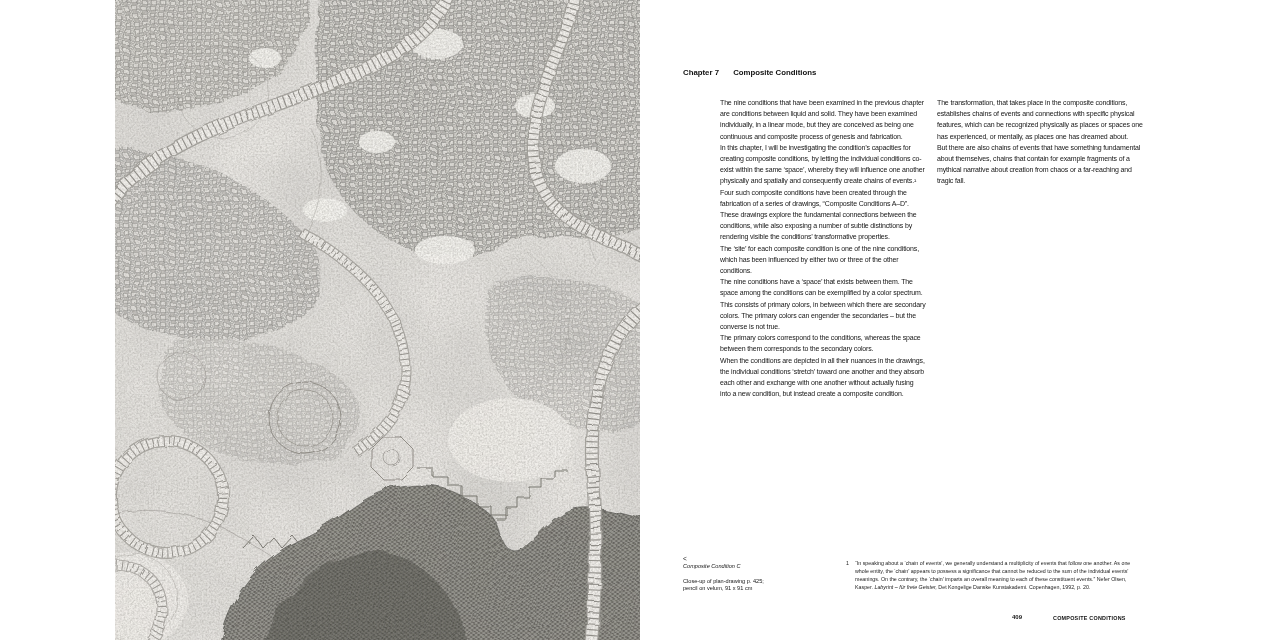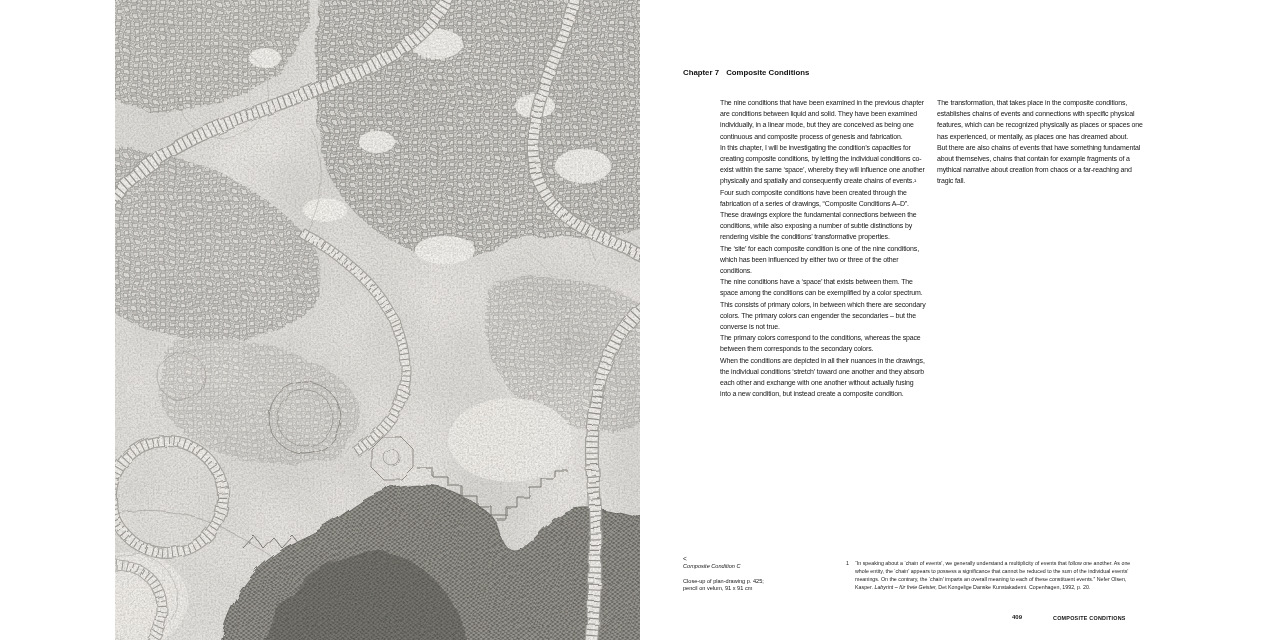--- a/index.html
+++ b/index.html
@@ -4,21 +4,21 @@
 <style>
   html,body{margin:0;padding:0;background:#ffffff;}
   .spread{position:relative;width:1280px;height:640px;background:#ffffff;overflow:hidden;
           font-family:"Liberation Sans",sans-serif;color:#1a1a1a;}
   
   .artwork{position:absolute;left:115px;top:0;width:525px;height:640px;}
   .artwork svg{display:block;width:525px;height:640px;}
   
   .chapter-heading{position:absolute;left:683px;top:68px;margin:0;font-size:7.8px;
                    font-weight:bold;letter-spacing:0;color:#111;}
-  .chapter-heading .chapter-label{margin-right:5px;}
+  .chapter-heading .chapter-label{margin-right:12px;}
   .col{position:absolute;top:97px;width:206px;text-align:left;}
   .col-left{left:720px;}
   .col-right{left:937px;}
   .col p{margin:0;font-size:7px;line-height:11.2px;letter-spacing:-0.15px;color:#161616;}
   .caption{position:absolute;left:683px;top:555px;width:140px;font-size:5.6px;line-height:7.6px;color:#161616;}
   .caption-arrow{font-size:6.5px;line-height:8px;}
   .caption-title{font-style:italic;margin-bottom:7px;}
   .footnote{position:absolute;left:846px;top:560px;width:294px;display:flex;
             font-size:5.3px;line-height:7.9px;color:#222;}
   .fn-num{width:9px;flex:0 0 9px;}

